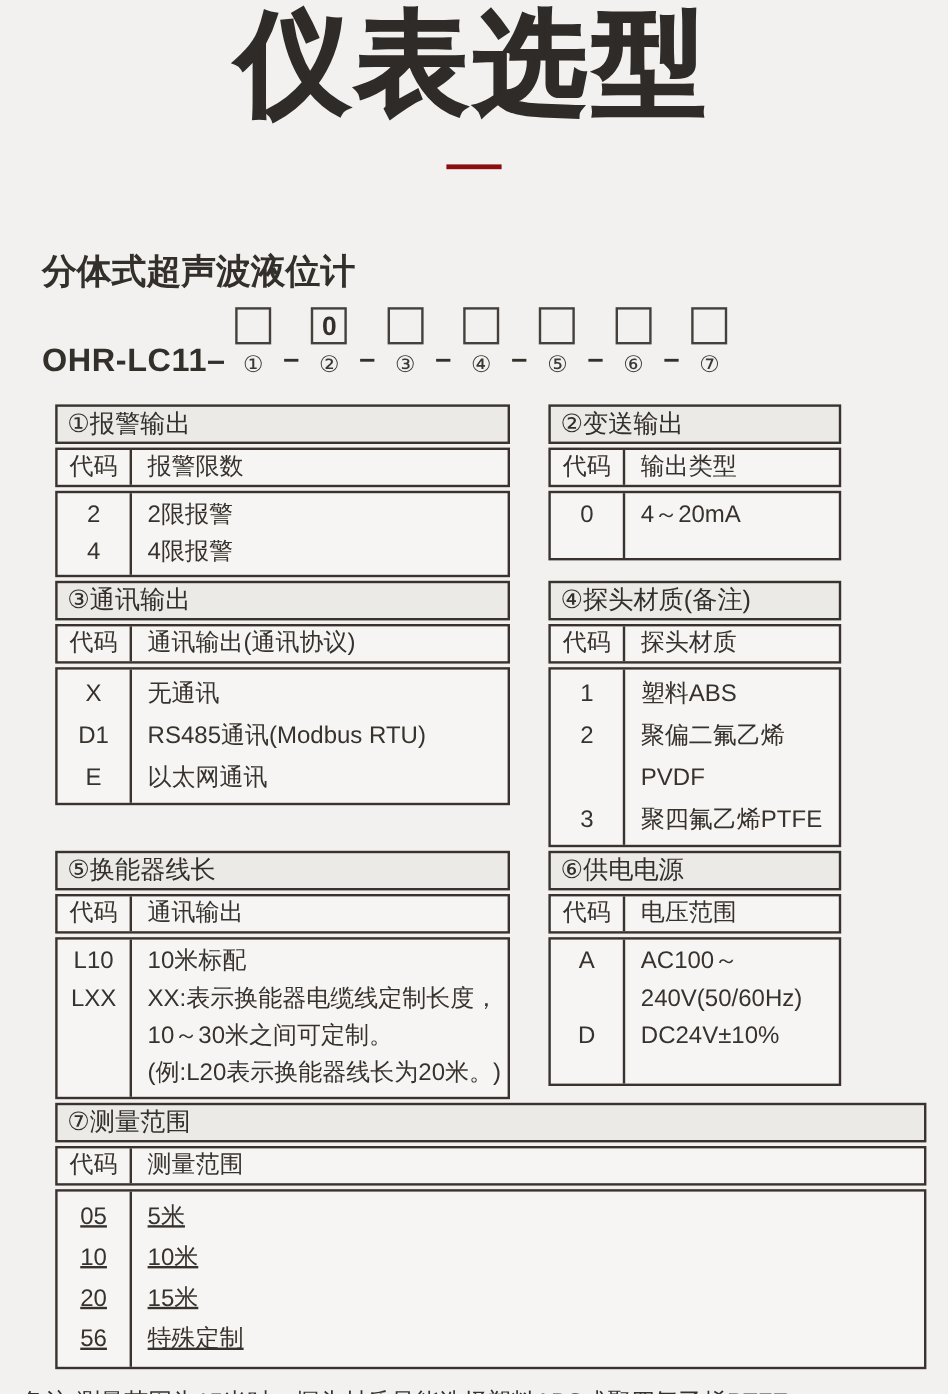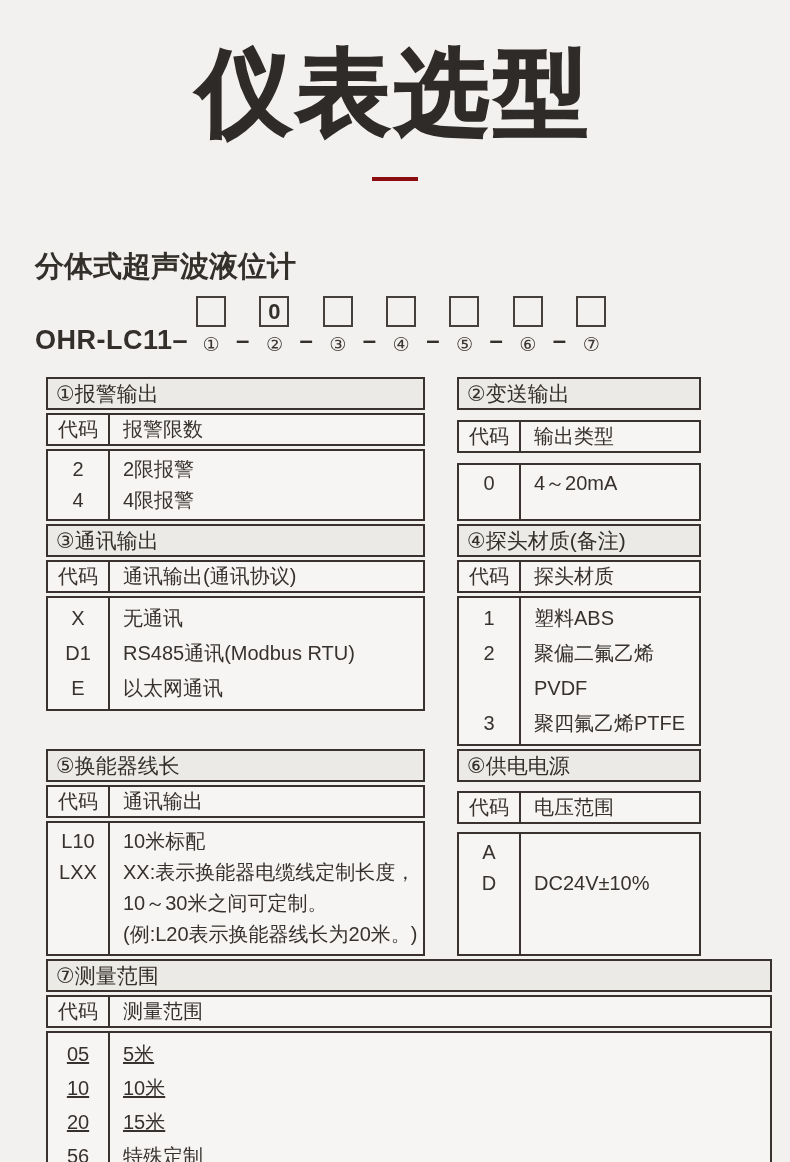--- a/index.html
+++ b/index.html
@@ -7,21 +7,20 @@
     width:790px;height:1162px;
     background:#f3f1ef;
     font-family:"Liberation Sans","DejaVu Sans",sans-serif;
     color:#37322e;
     overflow:hidden;
     position:relative;
   }
   
   .main-title{
     text-align:center;
-    padding-top:40px;
     font-size:94px;
     line-height:1.12;
     font-weight:900;
     letter-spacing:5px;
     color:#2e2b28;
     -webkit-text-stroke:2px #2e2b28;
   }
   .red-dash{
     width:46px;height:4px;
     background:#8c0d10;
@@ -65,21 +64,21 @@
     margin-top:6px;
     font-size:19px;
     font-weight:normal;
     color:#3b3733;
   }
   
   .sections{padding:0 18px;margin-top:21px;}
   .sec-row{display:flex;gap:4px;}
   .sec{display:flex;flex-direction:column;}
   .sec.left{width:407px;}
-  .sec.right{width:272px;justify-content:space-between;}
+  .sec.right{width:272px;}
   .sec.full{width:755px;}
   .sec-box{
     border:2px solid #39322e;
     background:#f7f5f3;
     margin-bottom:3px;
     box-sizing:border-box;
     margin-left:28px;
   }
   .sec-title{
     background:#eceae7;
@@ -295,20 +294,21 @@
         <div class="vline vl-60"></div>
         <div class="row">
           <span class="code">代码</span>
           <span class="desc">电压范围</span>
         </div>
       </div>
       <div class="sec-box sec-body b3">
         <div class="vline vl-60"></div>
         <div class="row">
           <span class="code">A</span>
+          <span class="desc">AC100～240V(50/60Hz)</span>
         </div>
         <div class="row">
           <span class="code">D</span>
           <span class="desc">DC24V±10%</span>
         </div>
       </div>
     </div>
   </div>
 
   <div class="sec-row">

